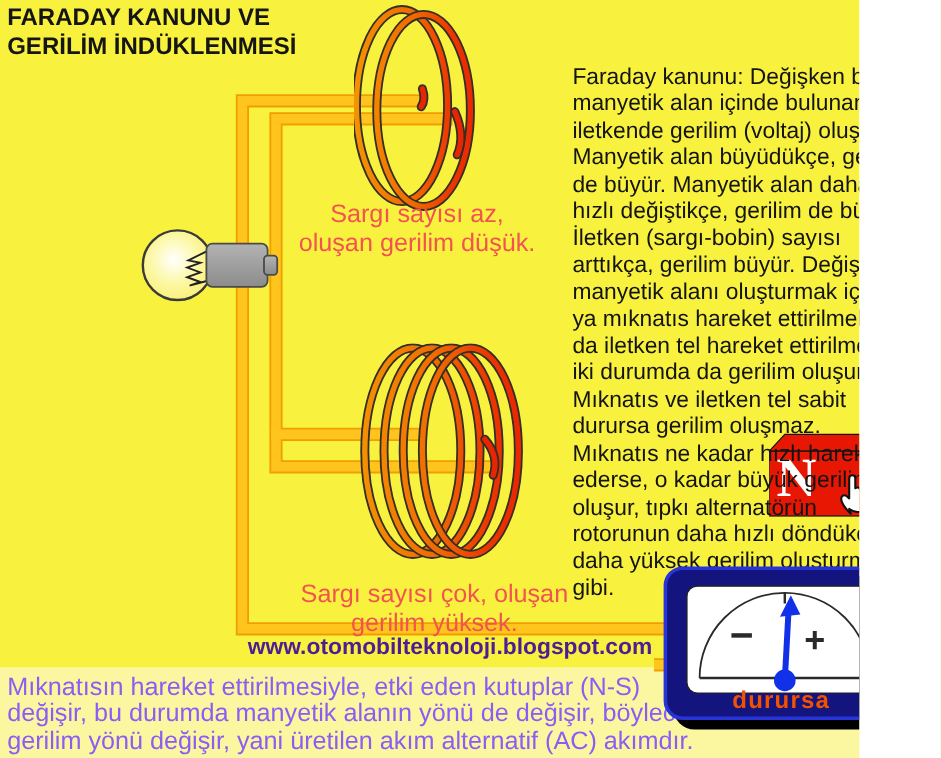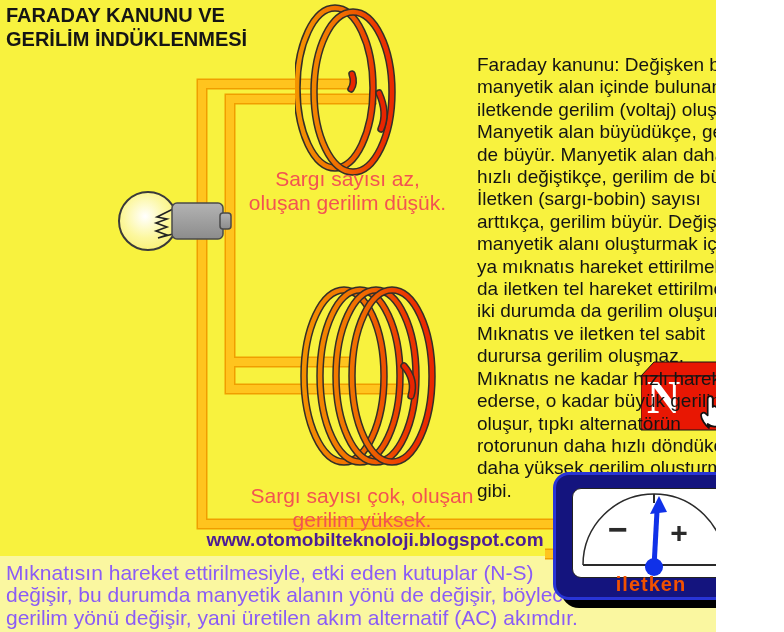--- a/index.html
+++ b/index.html
@@ -165,16 +165,16 @@
         <path d="M 10 76 A 71 71 0 0 1 152 76" fill="none" stroke="#2A2A2A" stroke-width="1.5"></path>
         <line x1="10" y1="76" x2="152" y2="76" stroke="#2A2A2A" stroke-width="2"></line>
         <line x1="81" y1="5" x2="81" y2="14" stroke="#2A2A2A" stroke-width="2"></line>
         <text x="45" y="52" font-size="34" font-weight="bold" fill="#2A2A2A" text-anchor="middle">−</text>
         <text x="106" y="54" font-size="30" font-weight="bold" fill="#2A2A2A" text-anchor="middle">+</text>
         <line x1="81" y1="78" x2="84" y2="22" stroke="#1031E8" stroke-width="5"></line>
         <polygon points="86,7 77,25 94,23" fill="#1031E8"></polygon>
         <circle cx="81" cy="78" r="9" fill="#1031E8"></circle>
       </svg>
     </div>
-    <div id="meter-label">iletken</div>
+    <div id="meter-label">durursa</div>
   </div>
 
 </div>
 
 </body></html>

